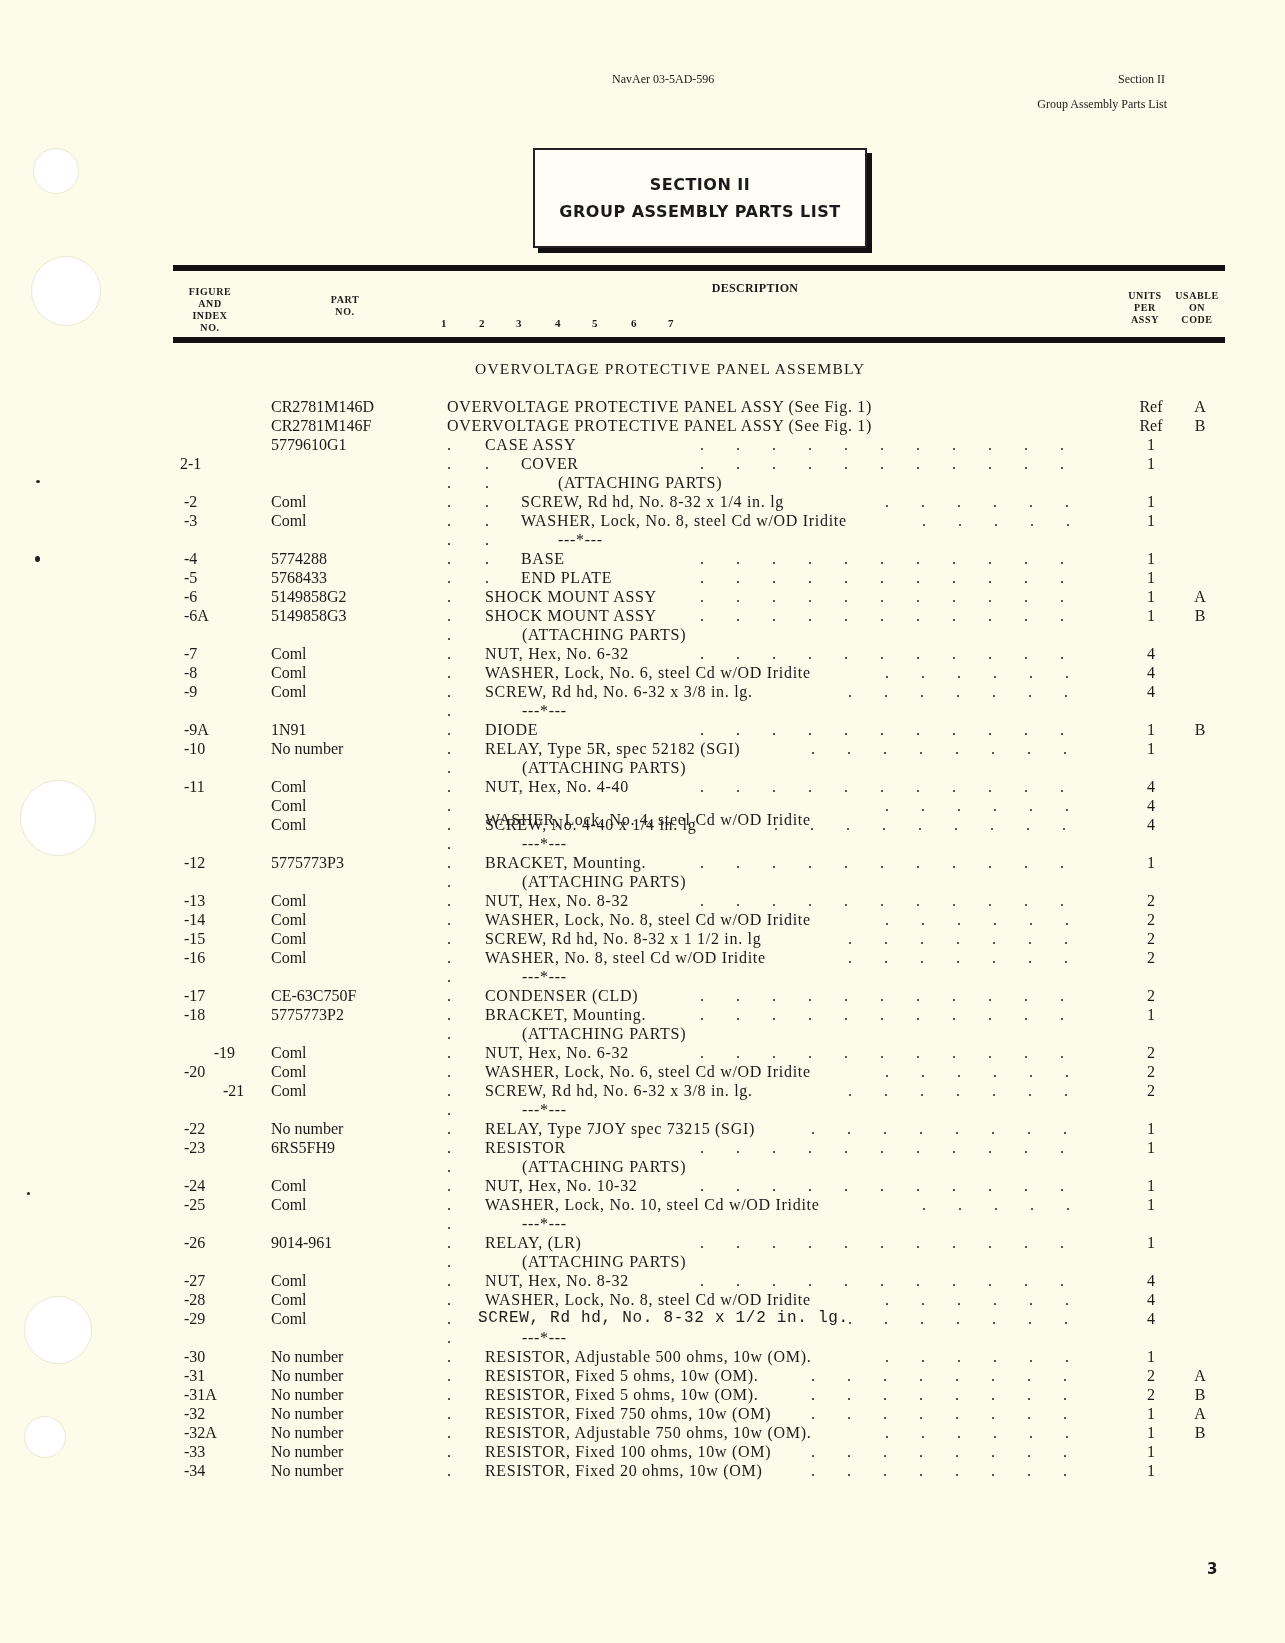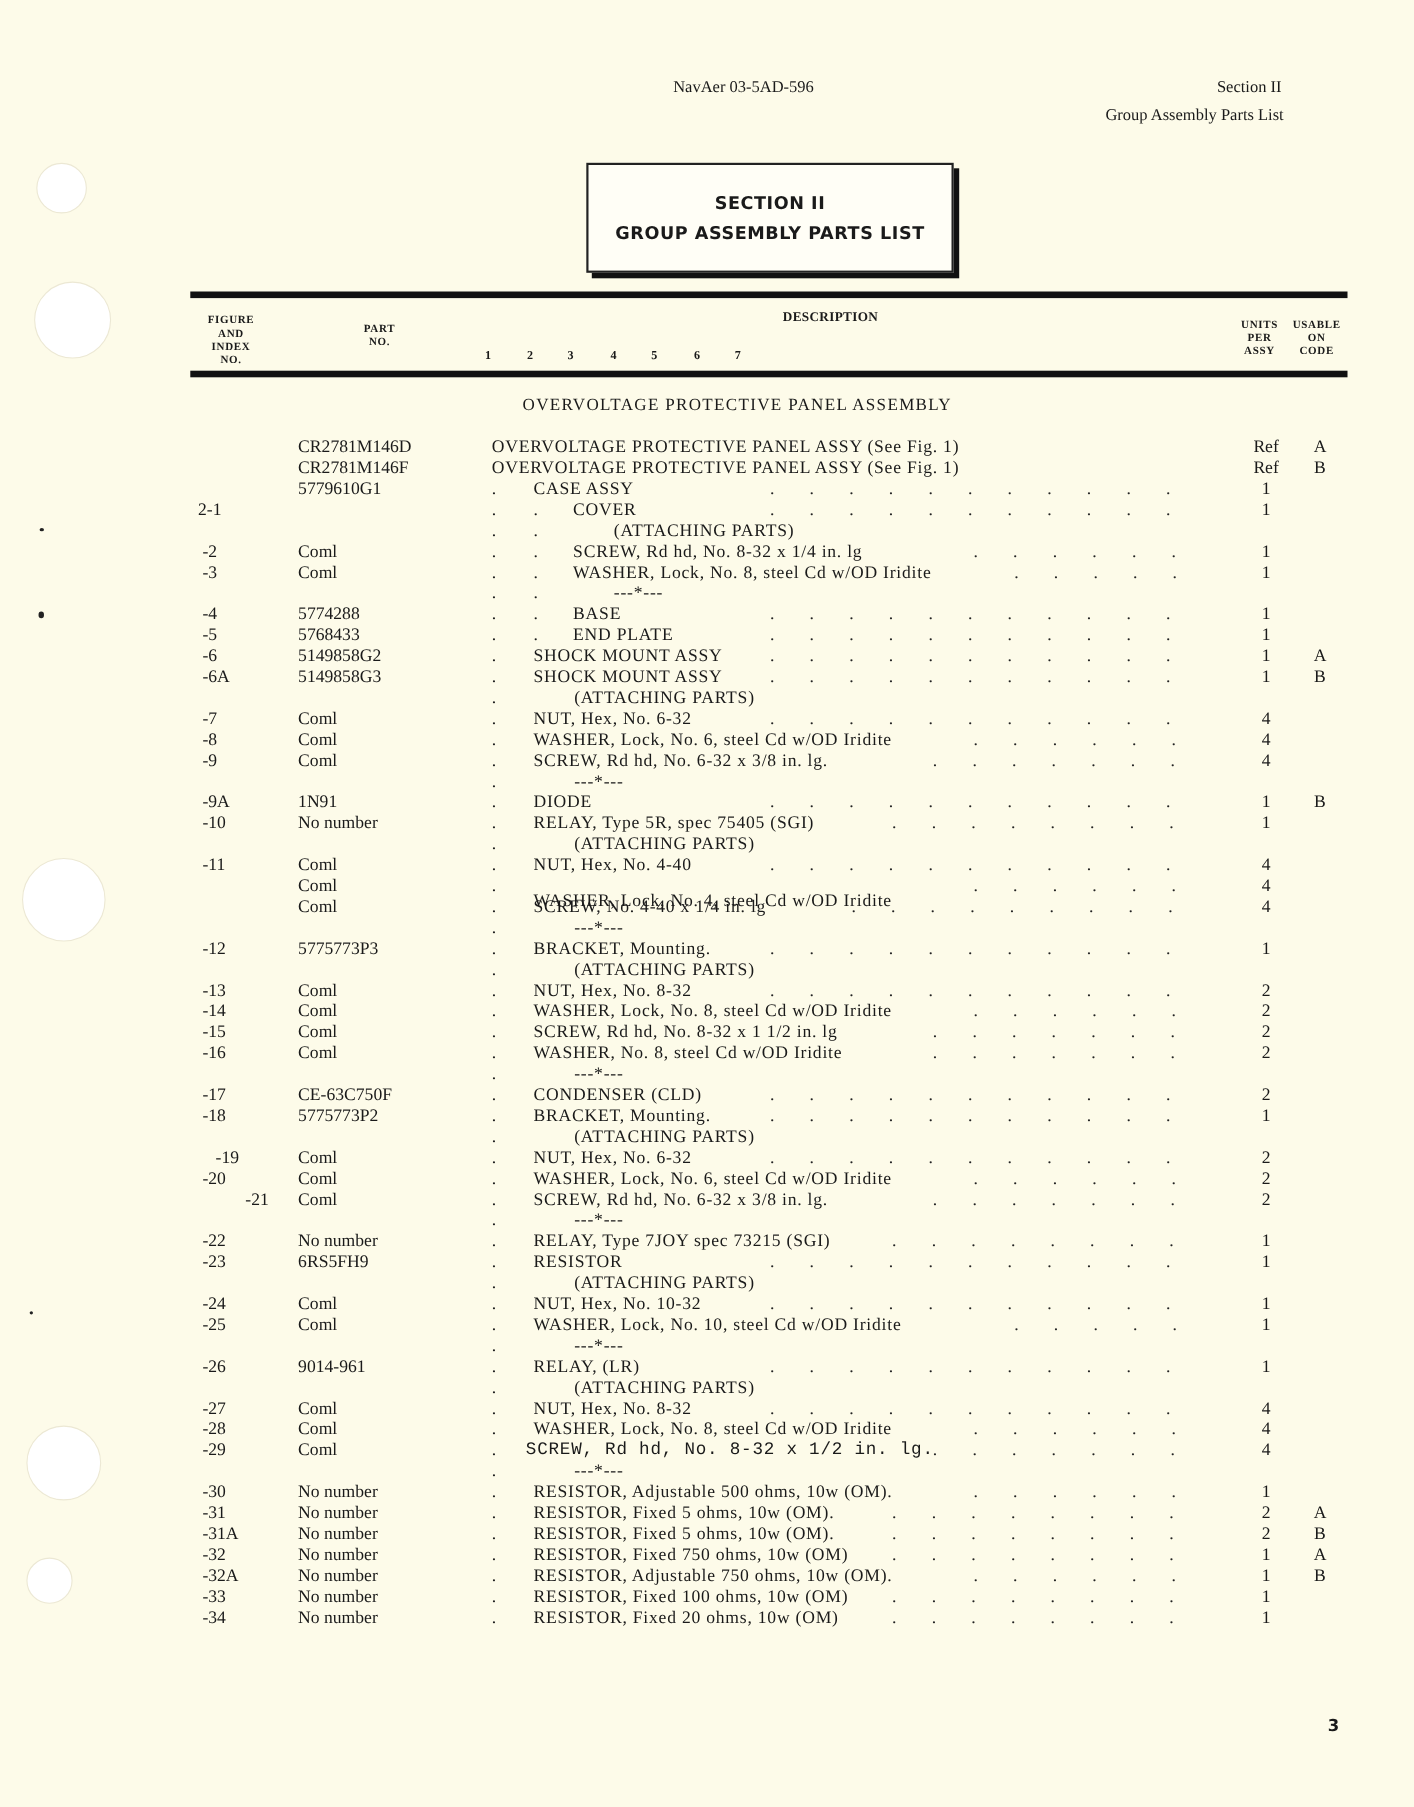--- a/index.html
+++ b/index.html
@@ -3,21 +3,21 @@
 <meta charset="utf-8">
 <style>
   html, body { margin: 0; padding: 0; }
   body {
     width: 1285px; height: 1643px; position: relative; overflow: hidden;
     background: #fdfbe9;
     font-family: "DejaVu Serif", "Liberation Serif", serif;
     color: #1a1a1a;
   }
   .hole { position: absolute; border-radius: 50%; background: #ffffff; border: 1px solid #ece8d4; }
-  .hdr { position: absolute; font-family: "Liberation Serif", serif; font-size: 15px; }
+  .hdr { position: absolute; font-family: "Liberation Serif", serif; font-size: 12px; }
   #doc-no { left: 612px; top: 72px; }
   #sec-label { right: 120px; top: 72px; text-align: right; }
   #sec-sub { right: 118px; top: 97px; text-align: right; }
   .title-box {
     position: absolute; left: 533px; top: 148px; width: 330px; height: 96px;
     border: 2px solid #222; background: #fffef6;
     box-shadow: 5px 5px 0 #111;
     display: flex; flex-direction: column; justify-content: center; align-items: center;
     font-family: "DejaVu Sans", sans-serif; font-weight: bold; font-size: 16px; letter-spacing: 0.5px;
     line-height: 27px;
@@ -259,21 +259,21 @@
       <span style="left: 447px;">.</span>
       <span class="c-desc" style="left: 485px;">DIODE</span>
       <span class="c-lead" style="left: 700px; letter-spacing: 32px;">...........</span>
       <span class="c-units">1</span>
       <span class="c-code">B</span>
     </div>
     <div class="row">
       <span class="c-fig" style="left: 184px;">-10</span>
       <span class="c-part">No number</span>
       <span style="left: 447px;">.</span>
-      <span class="c-desc" style="left: 485px;">RELAY, Type 5R, spec 75405 (SGI)</span>
+      <span class="c-desc" style="left: 485px;">RELAY, Type 5R, spec 52182 (SGI)</span>
       <span class="c-lead" style="left: 811px; letter-spacing: 32px;">........</span>
       <span class="c-units">1</span>
       <span class="c-code"></span>
     </div>
     <div class="row">
       <span class="c-fig"></span>
       <span class="c-part"></span>
       <span style="left: 447px;">.</span>
       <span class="c-desc" style="left: 522px;">(ATTACHING PARTS)</span>
       <span class="c-units"></span>
@@ -395,21 +395,21 @@
     </div>
     <div class="row">
       <span class="c-fig"></span>
       <span class="c-part"></span>
       <span style="left: 447px;">.</span>
       <span class="c-desc" style="left: 522px;">(ATTACHING PARTS)</span>
       <span class="c-units"></span>
       <span class="c-code"></span>
     </div>
     <div class="row">
-      <span class="c-fig" style="left: 196px;">-19</span>
+      <span class="c-fig" style="left: 175px; text-align: right;">-19</span>
       <span class="c-part">Coml</span>
       <span style="left: 447px;">.</span>
       <span class="c-desc" style="left: 485px;">NUT, Hex, No. 6-32</span>
       <span class="c-lead" style="left: 700px; letter-spacing: 32px;">...........</span>
       <span class="c-units">2</span>
       <span class="c-code"></span>
     </div>
     <div class="row">
       <span class="c-fig" style="left: 184px;">-20</span>
       <span class="c-part">Coml</span>

